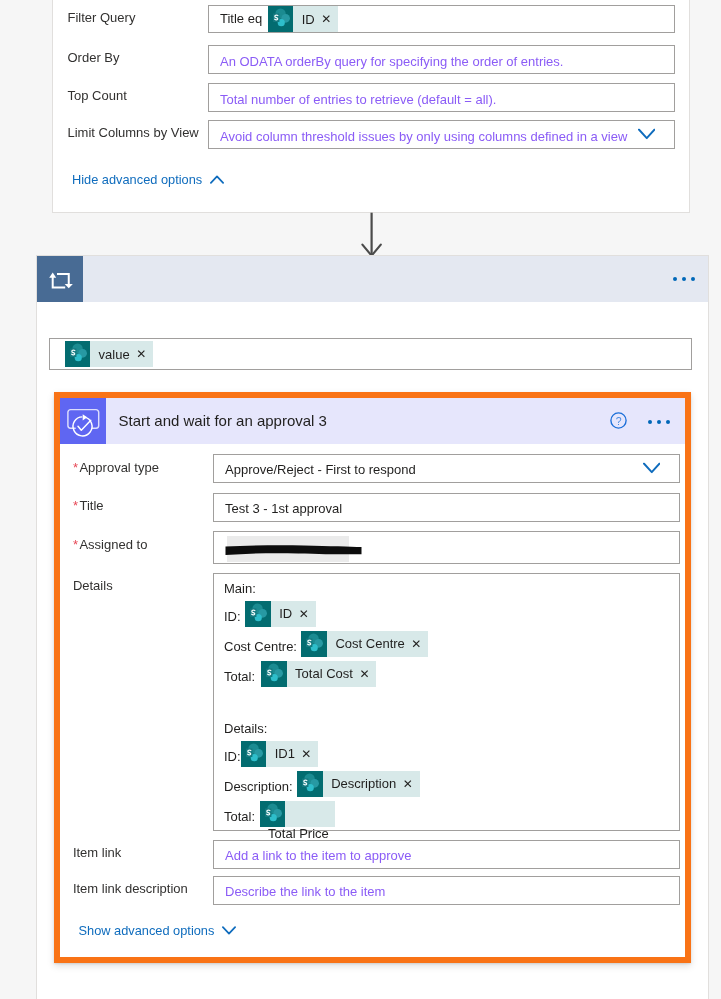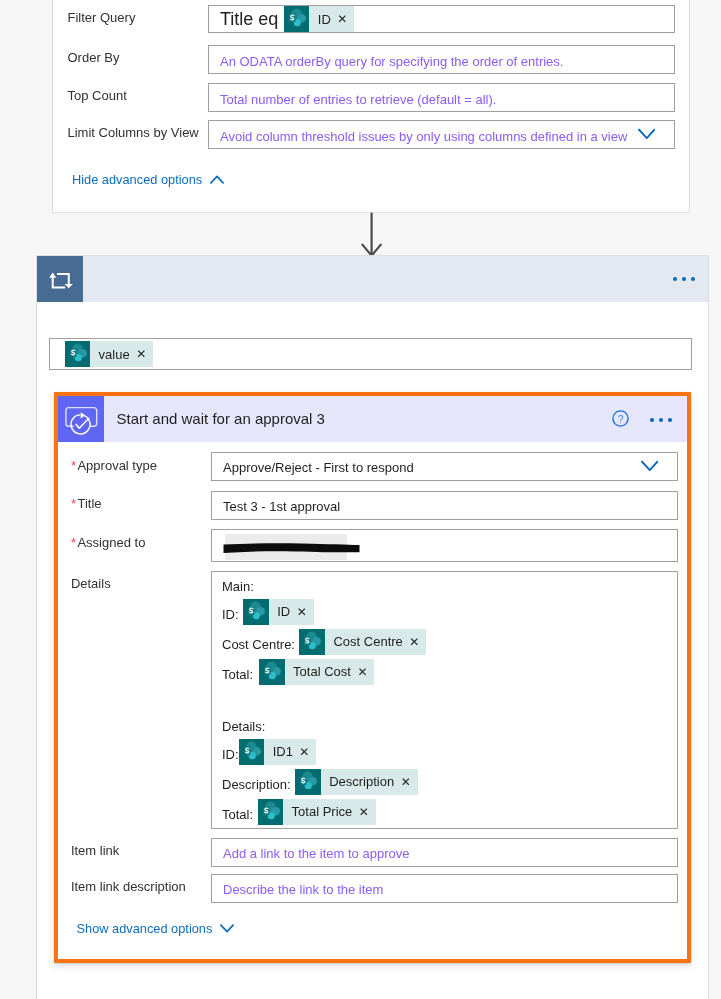--- a/index.html
+++ b/index.html
@@ -54,21 +54,21 @@
   
   #loopcard{position:absolute;box-sizing:border-box;left:36px;top:255px;width:673px;height:800px;border:1px solid #e1dfdd;background:#fff;}
   #loophdr{position:absolute;left:0;top:0;width:100%;height:46px;background:#e4e8f1;}
   #loopicon{position:absolute;left:0;top:0;width:46px;height:46px;background:#486b94;}
   #looptitle{position:absolute;left:57px;top:0;line-height:47px;font-size:15px;color:#323130;}
   .ellipsis{position:absolute;display:flex;gap:5px;align-items:center;}
   .ellipsis i{width:4px;height:4px;border-radius:50%;background:#0067b8;display:block;}
   .ellipsis{gap:5px;}
 
   
-  #apprcard{position:absolute;box-sizing:border-box;left:16.5px;top:135.5px;width:637.5px;height:571.5px;background:#fff;border:4px solid #f97316;box-shadow:0 0.6px 1.8px rgba(0,0,0,.10),0 3.2px 7.2px rgba(0,0,0,.13);}
+  #apprcard{position:absolute;box-sizing:border-box;left:16.5px;top:135.5px;width:637.5px;height:571.5px;background:#fff;border:6px solid #f97316;box-shadow:0 0.6px 1.8px rgba(0,0,0,.10),0 3.2px 7.2px rgba(0,0,0,.13);}
   #apprhdr{position:absolute;left:0;top:0;width:100%;height:46px;background:#e6e6fc;}
   #appricon{position:absolute;left:0;top:0;width:46.5px;height:46px;background:#5f66f2;}
   #apprtitle{position:absolute;left:59px;top:0;line-height:46px;font-size:15px;color:#201f1e;}
 
   
   .token{display:inline-flex;align-items:stretch;vertical-align:middle;height:25.5px;background:#d8e9e9;}
   .token .tk-ico{width:25.5px;height:25.5px;background:#036c70;flex:none;display:block;}
   .token .tk-lbl{
     display:flex;align-items:center;padding:0 6.5px 0 8.5px;
     font-size:13px;color:#201f1e;white-space:nowrap;line-height:1;
@@ -100,21 +100,21 @@
     <path d="M9.6 9.4 C9.0 8.95 8.05 8.8 7.4 9.15 C6.6 9.55 6.5 10.5 7.2 10.95 C7.8 11.35 8.75 11.5 9.2 11.95 C9.7 12.4 9.45 13.2 8.8 13.45 C8.1 13.7 7.15 13.5 6.6 13.0" stroke="#e9f6f7" stroke-width="1.25" fill="none" stroke-linecap="round" stroke-linejoin="round"></path>
   </symbol>
 </svg>
 
 <div id="topcard" class="card">
 
   <div class="field-row" style="top:102px">
     <div class="field-label">Filter Query</div>
     <div class="field-input">
       <span class="val" style="line-height:26px;font-size:0;top:0;height:27px;display:flex;align-items:center;">
-          <span style="font-size:18px">Title eq</span>
+          <span style="font-size:13px">Title eq</span>
           <span class="token" style="margin-left:5.5px">
           <span class="tk-ico">
               <svg viewBox="0 0 25 25" width="25.5" height="25.5" style="display:block">
                 <use href="#spicon" x="0" y="0" width="25" height="25"></use>
               </svg>
             </span>
           <span class="tk-lbl">ID</span>
           <span class="tk-x">✕</span>
         </span>
       </span>
@@ -321,21 +321,21 @@
                 <use href="#spicon" x="0" y="0" width="25" height="25"></use>
               </svg>
             </span>
           <span class="tk-lbl">Description</span>
           <span class="tk-x">✕</span>
         </span>
       </div>
 
       <div class="dline nowrap0" style="top:227px">
         <span class="lbl">Total:</span>
-        <span class="token" style="margin-left:4.5px;">
+        <span class="token" style="margin-left:4.5px;flex-direction:column;">
           <span class="tk-ico">
               <svg viewBox="0 0 25 25" width="25.5" height="25.5" style="display:block">
                 <use href="#spicon" x="0" y="0" width="25" height="25"></use>
               </svg>
             </span>
           <span class="tk-lbl">Total Price</span>
           <span class="tk-x">✕</span>
         </span>
       </div>
     </div>

